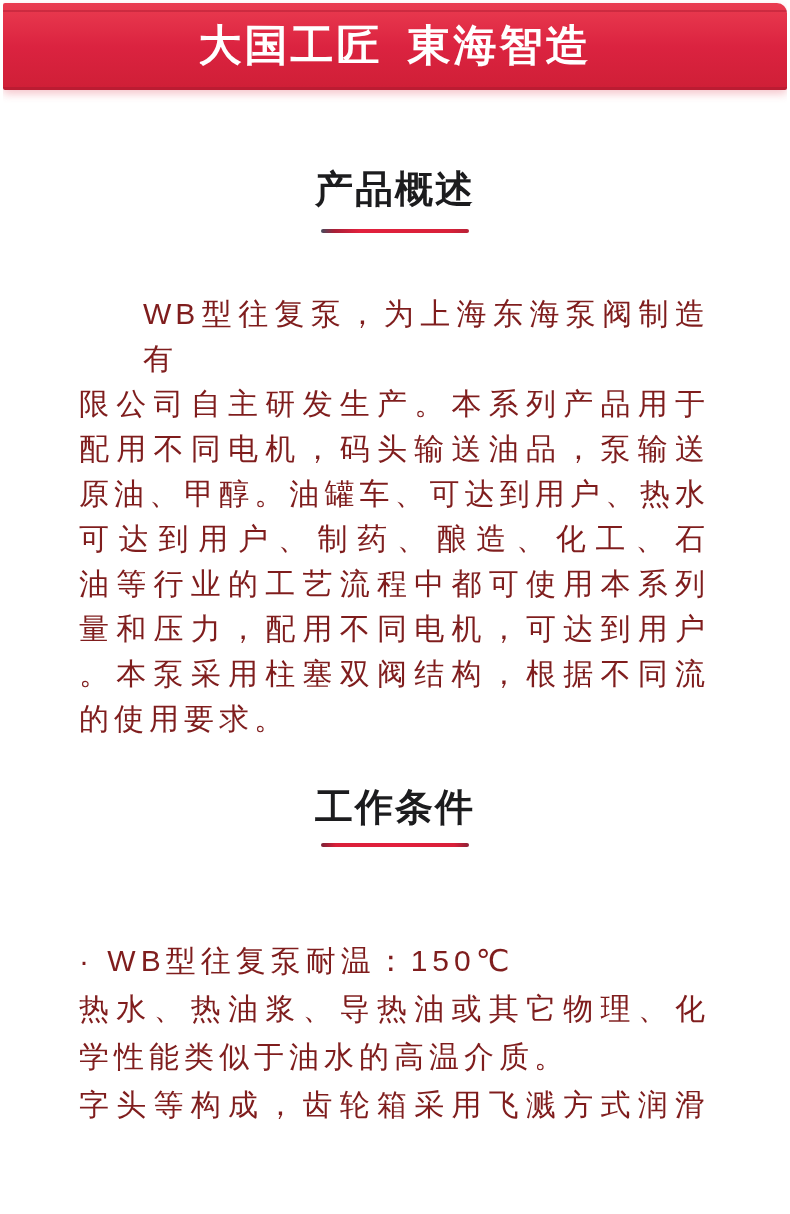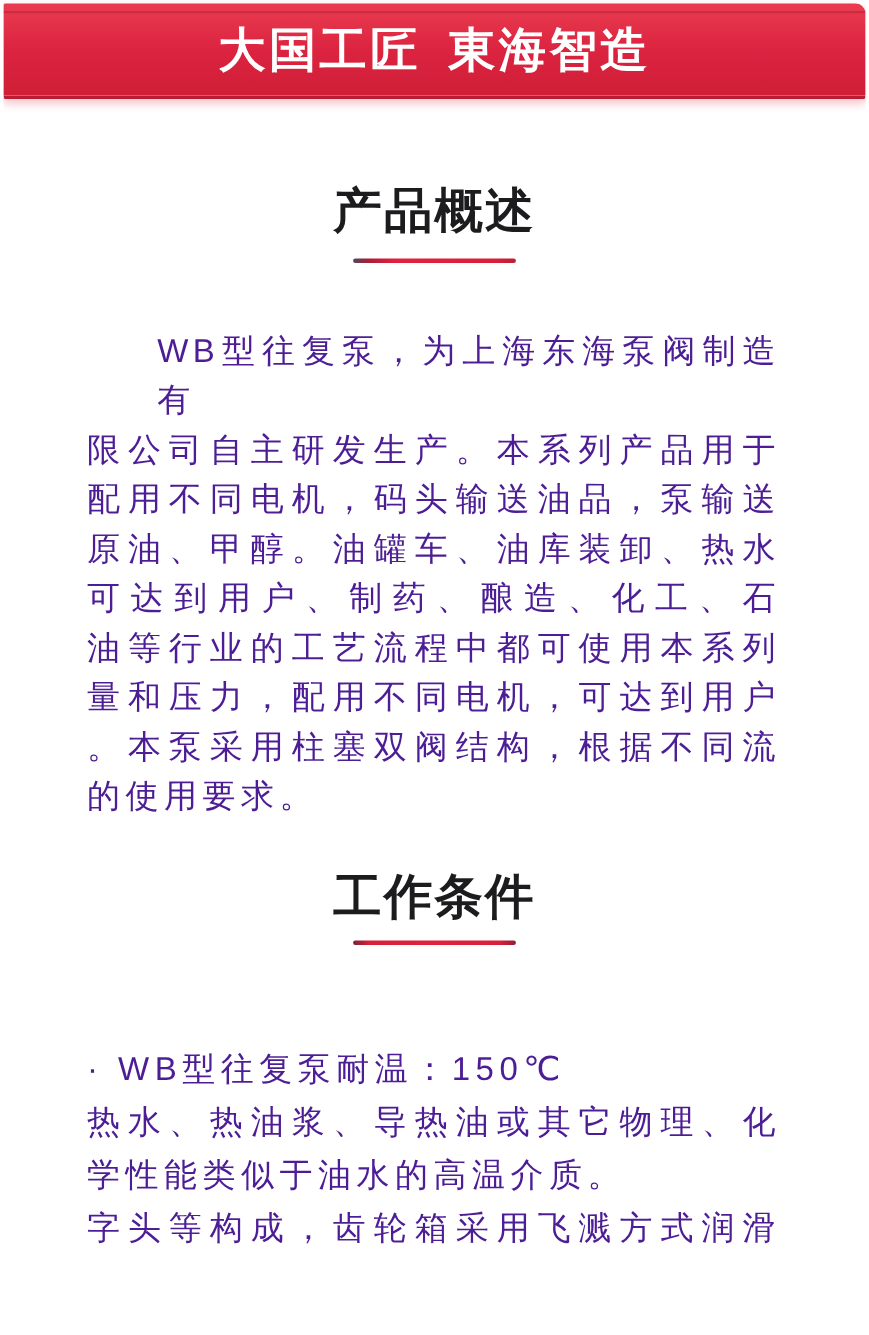--- a/index.html
+++ b/index.html
@@ -40,21 +40,21 @@
     font-weight: bold;
     letter-spacing: 3px;
     word-spacing: 10px;
     white-space: nowrap;
   }
 
   
   .sec-heading {
     margin: 0;
     text-align: center;
-    font-size: 44px;
+    font-size: 38px;
     font-weight: bold;
     letter-spacing: 2px;
     line-height: 1;
     color: #1c1c1e;
   }
   .h-overview { margin-top: 80px; }
   .h-conditions { margin-top: 47px; }
   .rule {
     width: 148px;
     height: 4px;
@@ -64,21 +64,21 @@
   }
   .rule2 {
     margin-top: 17px;
     background: linear-gradient(90deg, #7a2136 0%, #d92039 10%, #e2203d 50%, #d92039 90%, #8c2136 100%);
   }
 
   
   .content {
     width: 630px;
     margin-left: 76px;
-    color: #4c1d95;
+    color: #7f1d1d;
     font-size: 30px;
   }
   .para { margin-top: 58px; }
   .para .tline { line-height: 45px; }
   .bullets { margin-top: 90px; }
   .bullets .tline { line-height: 48px; }
   .tline {
     letter-spacing: 5px;
     white-space: nowrap;
   }
@@ -102,21 +102,21 @@
   </header>
 
   <section>
     <h2 class="sec-heading h-overview">产品概述</h2>
     <div class="rule"></div>
 
     <div class="content para">
       <div class="tline just indent">WB型往复泵，为上海东海泵阀制造有</div>
       <div class="tline just">限公司自主研发生产。本系列产品用于</div>
       <div class="tline just">配用不同电机，码头输送油品，泵输送</div>
-      <div class="tline just">原油、甲醇。油罐车、油库装卸、热水</div>
+      <div class="tline just">原油、甲醇。油罐车、可达到用户、热水</div>
       <div class="tline just">可达到用户、制药、酿造、化工、石</div>
       <div class="tline just">油等行业的工艺流程中都可使用本系列</div>
       <div class="tline just">量和压力，配用不同电机，可达到用户</div>
       <div class="tline just">。本泵采用柱塞双阀结构，根据不同流</div>
       <div class="tline">的使用要求。</div>
     </div>
   </section>
 
   <section>
     <h2 class="sec-heading h-conditions">工作条件</h2>

